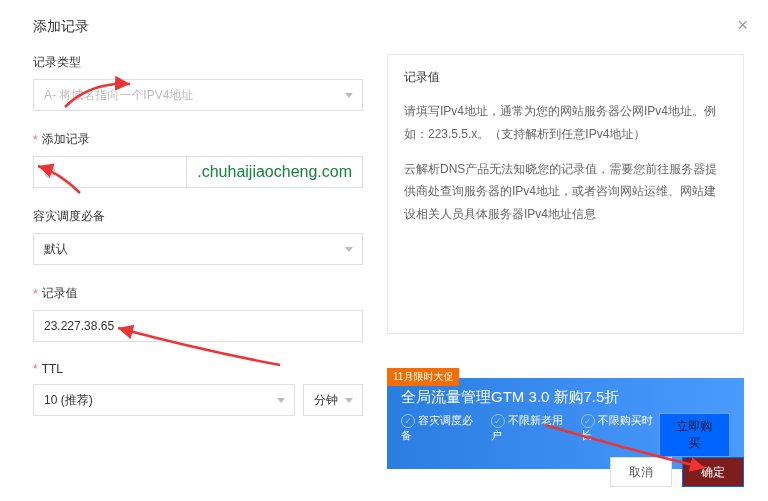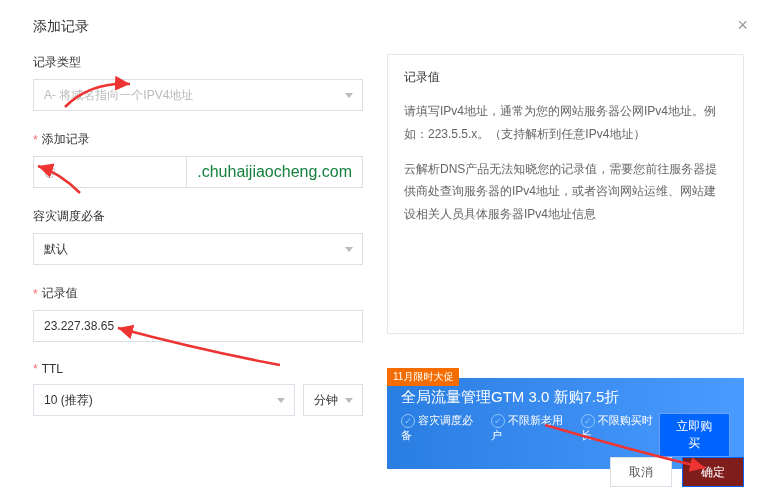--- a/index.html
+++ b/index.html
@@ -131,21 +131,21 @@
     border-radius: 50%;
     font-size: 9px;
     line-height: 12px;
     text-align: center;
     margin-right: 3px;
     color: #8fc7ff;
   }
   .promo-btn {
     background: #0064ff;
     border: 1px solid rgba(255,255,255,0.4);
-    color: #ffffff;
+    color: #0f172a;
     padding: 4px 12px;
     font-size: 12px;
     cursor: pointer;
   }
   .footer {
     position: absolute;
     bottom: 14px;
     right: 24px;
     display: flex;
     gap: 10px;

